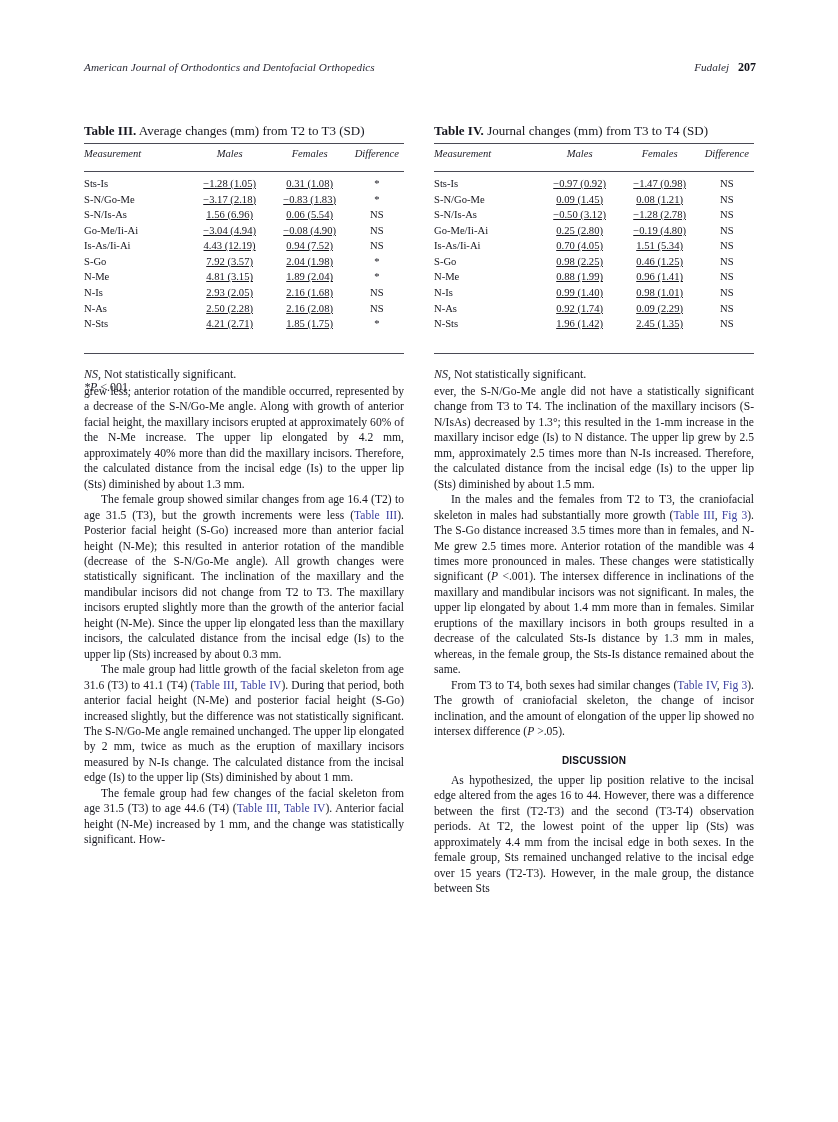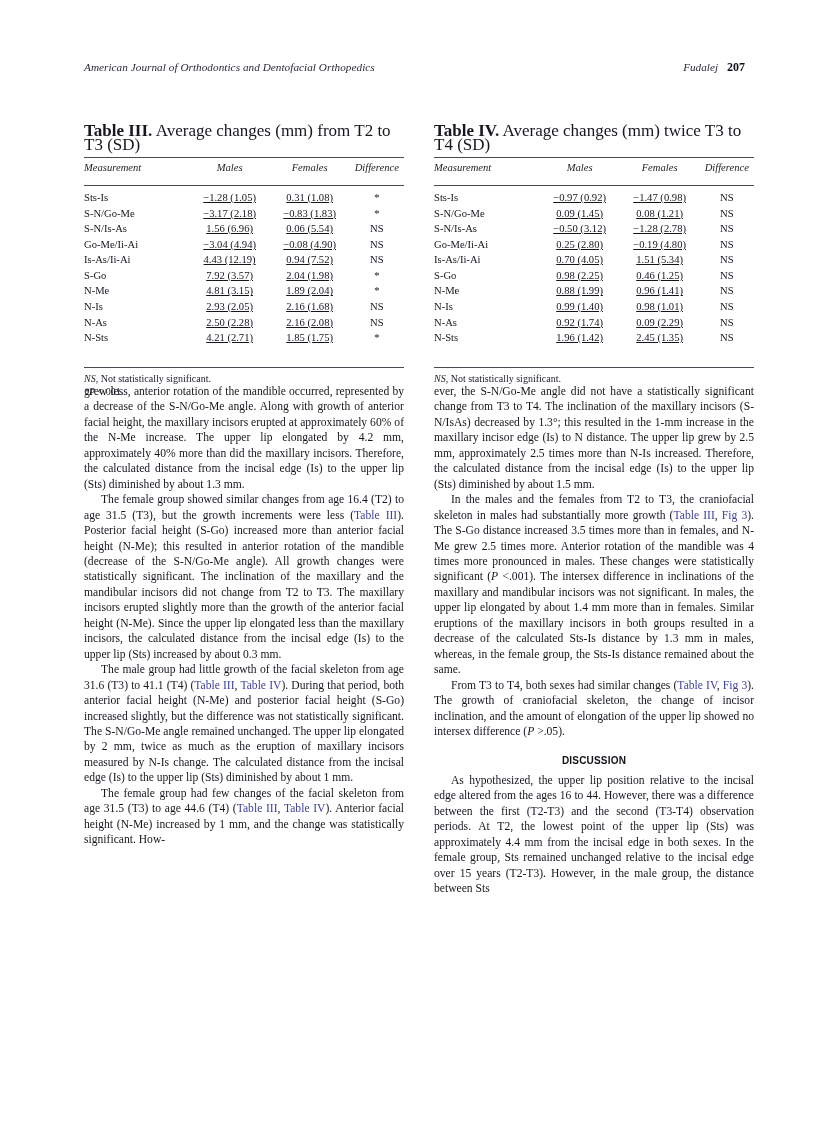--- a/index.html
+++ b/index.html
@@ -39,21 +39,21 @@
     font-size: 11.2px;
     line-height: 15px;
     color: #2a2a35;
     letter-spacing: 0.05px;
   }
   .rh-left .vol-num {
     font-style: italic;
   }
   .rh-right {
     position: absolute;
-    right: 11px; top: 0;
+    right: 0; top: 0;
     white-space: nowrap;
     font-size: 11.2px;
     line-height: 15px;
   }
   .rh-author {
     font-style: italic;
     color: #2a2a35;
   }
   .rh-page {
     font-weight: bold;
@@ -66,21 +66,21 @@
   
   .table-block {
     position: absolute;
     top: 124px;
     width: 320px;
   }
   #table-3-block { left: 84px; }
   #table-4-block { left: 434px; }
 
   .tbl-caption {
-    font-size: 17px;
+    font-size: 13px;
     line-height: 14px;
     margin-bottom: 5px;
     color: #16161e;
   }
   .tbl-caption .tbl-label {
     font-weight: bold;
   }
   .tbl-caption .tbl-title {
     font-weight: normal;
   }
@@ -125,22 +125,22 @@
   
   .numwrap {
     display: inline-block;
     min-width: 62px;
     white-space: nowrap;
     text-decoration: underline;
   }
   .col-fem .numwrap { min-width: 58px; }
 
   .tbl-foot {
-    margin-top: 5px;
-    font-size: 10px;
+    margin-top: 14px;
+    font-size: 12px;
     line-height: 12.4px;
     color: #20202a;
   }
   .tbl-foot .fn-ns { font-style: italic; }
   .tbl-foot .fn-p  { font-style: italic; }
 
   
   .col {
     position: absolute;
     top: 384px;
@@ -275,21 +275,21 @@
     </table>
     <div class="tbl-foot">
       <div><span class="fn-ns">NS,</span><span> Not statistically significant.</span></div>
       <div><span class="fn-p">*P</span><span> &lt;.001.</span></div>
     </div>
   </div>
 
   <div class="table-block" id="table-4-block">
     <div class="tbl-caption">
       <span class="tbl-label">Table IV.</span>
-      <span class="tbl-title">Average changes (mm) twice T3 to T4 (SD)</span>
+      <span class="tbl-title">Journal changes (mm) from T3 to T4 (SD)</span>
     </div>
     <table class="data">
       <thead>
         <tr class="hdr-row">
           <th class="col-meas">Measurement</th>
           <th class="col-male">Males</th>
           <th class="col-fem">Females</th>
           <th class="col-diff">Difference</th>
         </tr>
       </thead>

